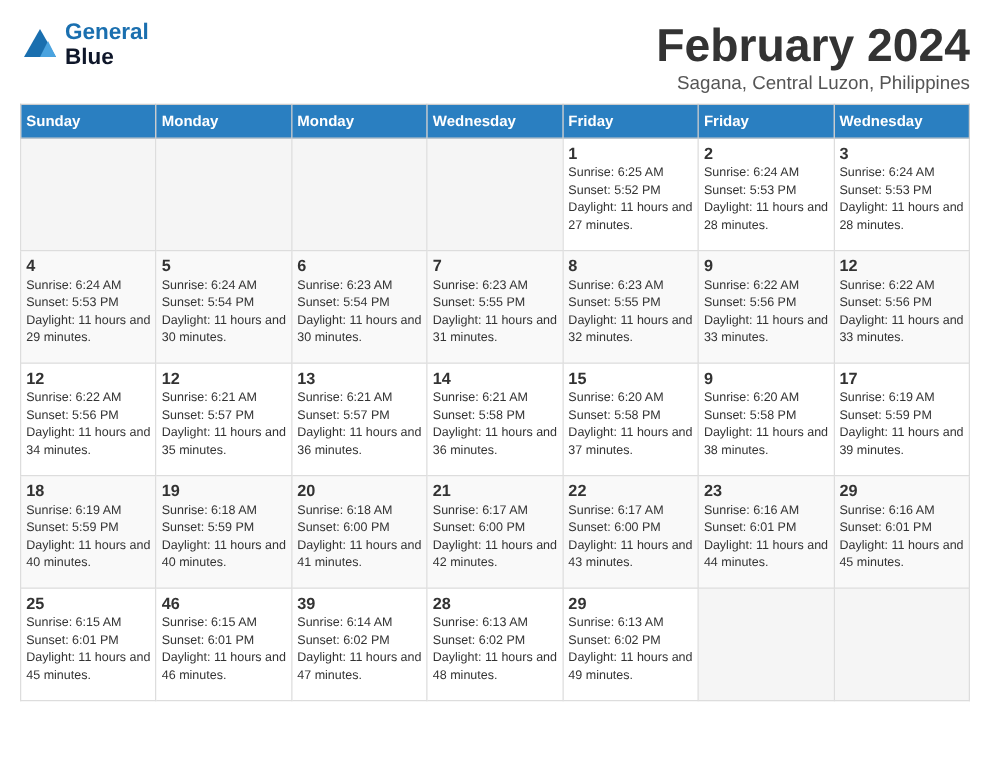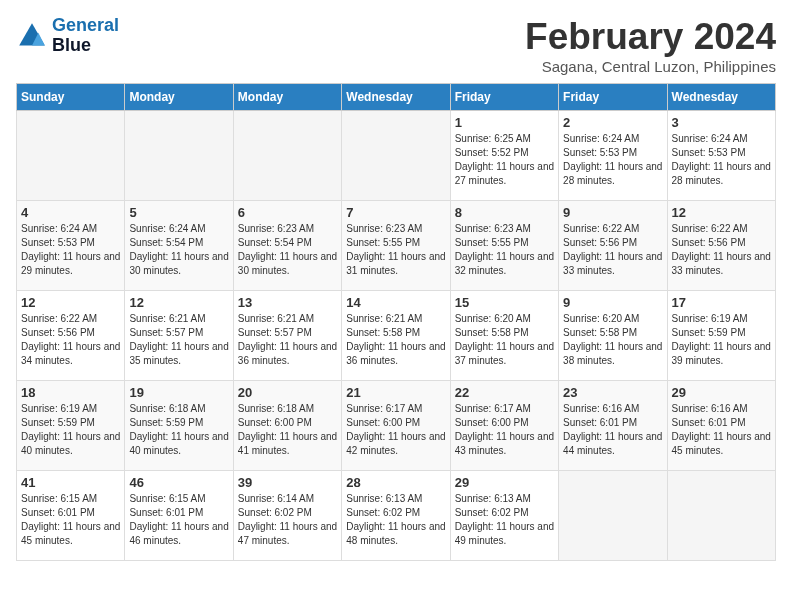--- a/index.html
+++ b/index.html
@@ -223,21 +223,21 @@
           <div class="day-num">23</div>
           <div class="day-info">Sunrise: 6:16 AM<br>Sunset: 6:01 PM<br>Daylight: 11 hours and 44 minutes.</div>
         </td>
         <td>
           <div class="day-num">29</div>
           <div class="day-info">Sunrise: 6:16 AM<br>Sunset: 6:01 PM<br>Daylight: 11 hours and 45 minutes.</div>
         </td>
       </tr>
       <tr>
         <td>
-          <div class="day-num">41</div>
+          <div class="day-num">25</div>
           <div class="day-info">Sunrise: 6:15 AM<br>Sunset: 6:01 PM<br>Daylight: 11 hours and 45 minutes.</div>
         </td>
         <td>
           <div class="day-num">46</div>
           <div class="day-info">Sunrise: 6:15 AM<br>Sunset: 6:01 PM<br>Daylight: 11 hours and 46 minutes.</div>
         </td>
         <td>
           <div class="day-num">39</div>
           <div class="day-info">Sunrise: 6:14 AM<br>Sunset: 6:02 PM<br>Daylight: 11 hours and 47 minutes.</div>
         </td>

